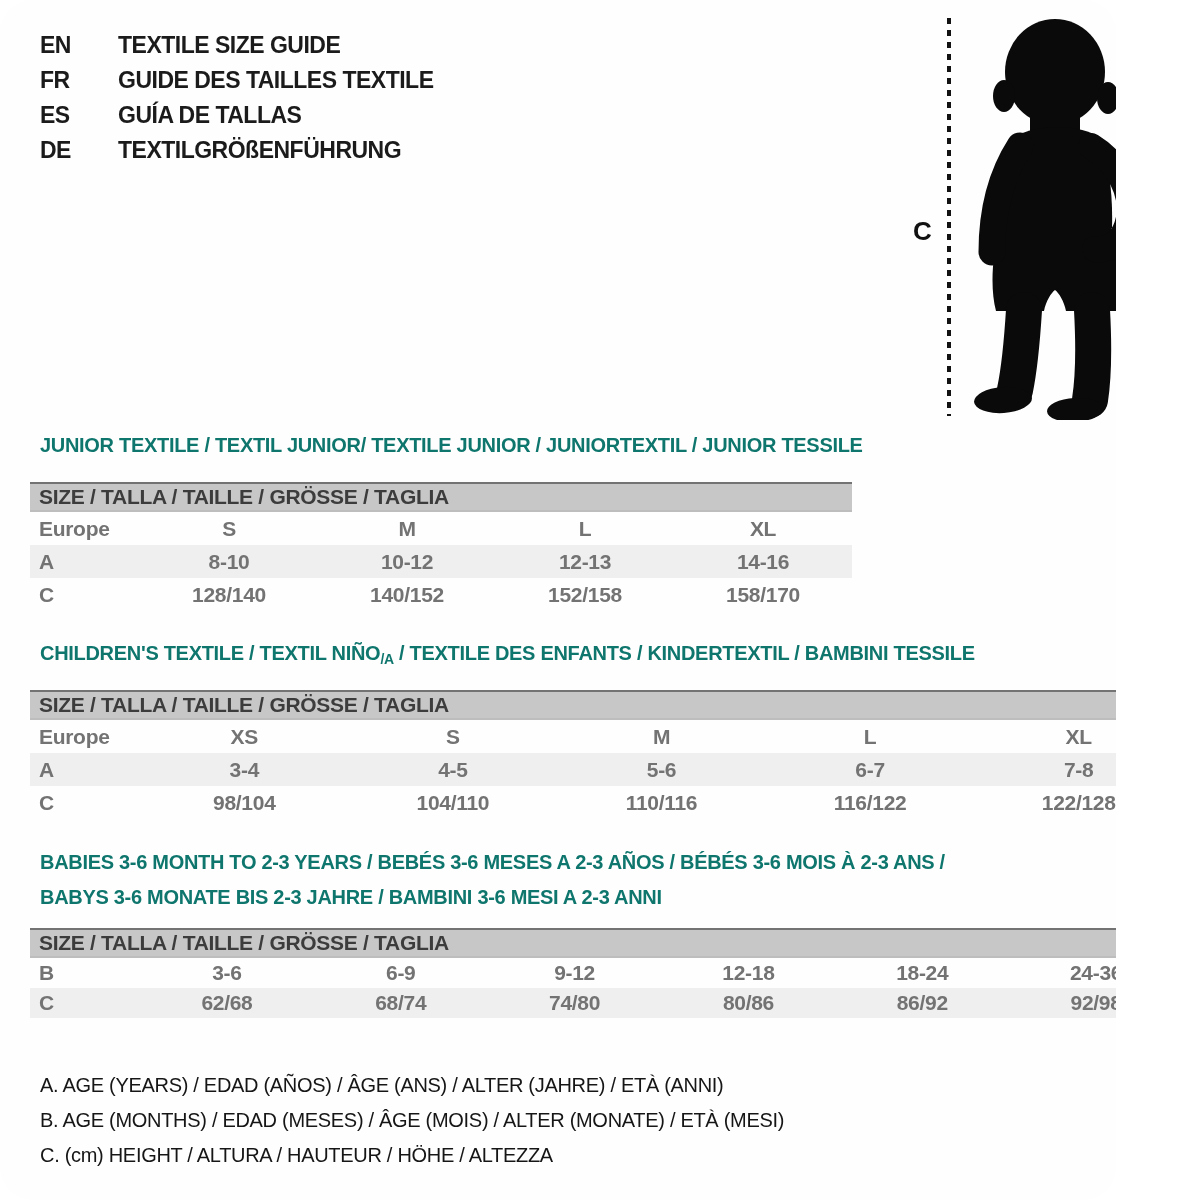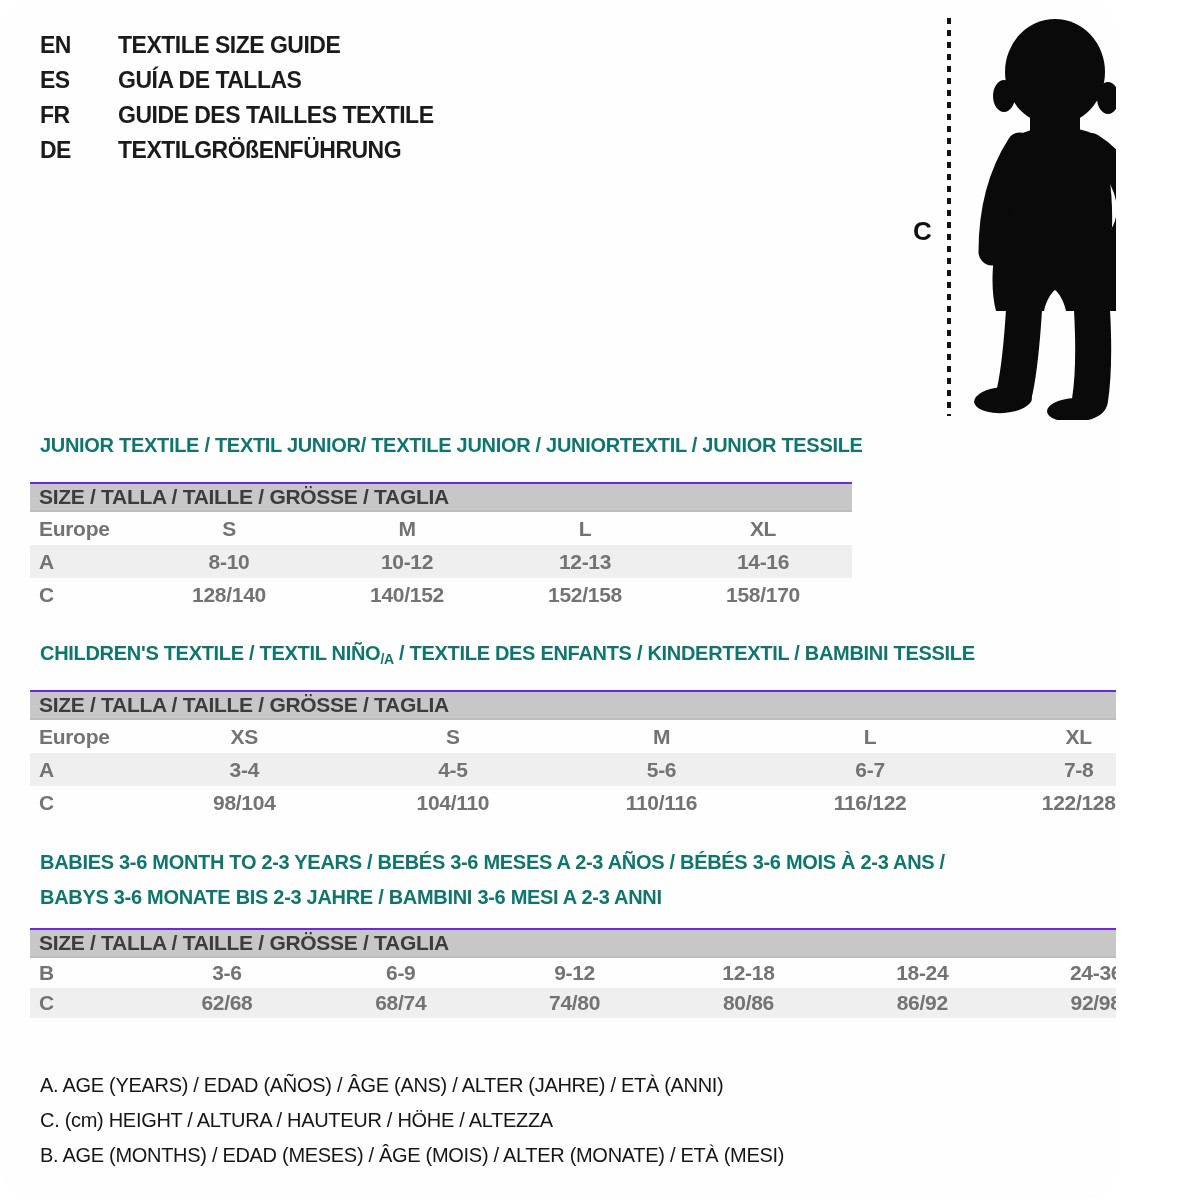--- a/index.html
+++ b/index.html
@@ -42,21 +42,21 @@
   .heading-babies { top: 845px; line-height: 35px; }
   .sub-a { font-size: 14px; vertical-align: -4px; font-weight: 700; }
   
   .size-table { position: absolute; left: 30px; }
   .table-junior { top: 482px; width: 822px; }
   .table-children { top: 690px; width: 1153px; }
   .table-babies { top: 928px; width: 1153px; }
   .size-bar {
     height: 26px;
     background: #c7c7c7;
-    border-top: 2px solid #6d28d9;
+    border-top: 2px solid #737373;
     border-bottom: 2px solid #bdbdbd;
     display: flex; align-items: center;
     padding-left: 9px;
     font-size: 21px; font-weight: 700; letter-spacing: -0.3px;
     color: #3c3c3c;
   }
   .trow {
     display: grid; align-items: center;
     height: 33px;
     font-size: 21px; font-weight: 700; letter-spacing: -0.3px;
@@ -80,26 +80,26 @@
 <body>
 
 <div class="page">
 
   <div class="lang-block">
     <div class="lang-row">
       <span class="lang-code">EN</span>
       <span class="lang-title">TEXTILE SIZE GUIDE</span>
     </div>
     <div class="lang-row">
+      <span class="lang-code">FR</span>
+      <span class="lang-title">GUIDE DES TAILLES TEXTILE</span>
+    </div>
+    <div class="lang-row">
       <span class="lang-code">ES</span>
       <span class="lang-title">GUÍA DE TALLAS</span>
-    </div>
-    <div class="lang-row">
-      <span class="lang-code">FR</span>
-      <span class="lang-title">GUIDE DES TAILLES TEXTILE</span>
     </div>
     <div class="lang-row">
       <span class="lang-code">DE</span>
       <span class="lang-title">TEXTILGRÖßENFÜHRUNG</span>
     </div>
   </div>
 
   <span class="c-label">C</span>
   <div class="dash-line"></div>
   <svg class="silhouette" viewBox="0 0 186 408" xmlns="http://www.w3.org/2000/svg" aria-hidden="true">
@@ -202,17 +202,17 @@
       <span class="val">68/74</span>
       <span class="val">74/80</span>
       <span class="val">80/86</span>
       <span class="val">86/92</span>
       <span class="val">92/98</span>
     </div>
   </div>
 
   <div class="legend">
     <div class="legend-line">A. AGE (YEARS) / EDAD (AÑOS) / ÂGE (ANS) / ALTER (JAHRE) / ETÀ (ANNI)</div>
+    <div class="legend-line">B. AGE (MONTHS) / EDAD (MESES) / ÂGE (MOIS) / ALTER (MONATE) / ETÀ (MESI)</div>
     <div class="legend-line">C. (cm) HEIGHT / ALTURA / HAUTEUR / HÖHE / ALTEZZA</div>
-    <div class="legend-line">B. AGE (MONTHS) / EDAD (MESES) / ÂGE (MOIS) / ALTER (MONATE) / ETÀ (MESI)</div>
   </div>
 
 </div>
 
 </body></html>

